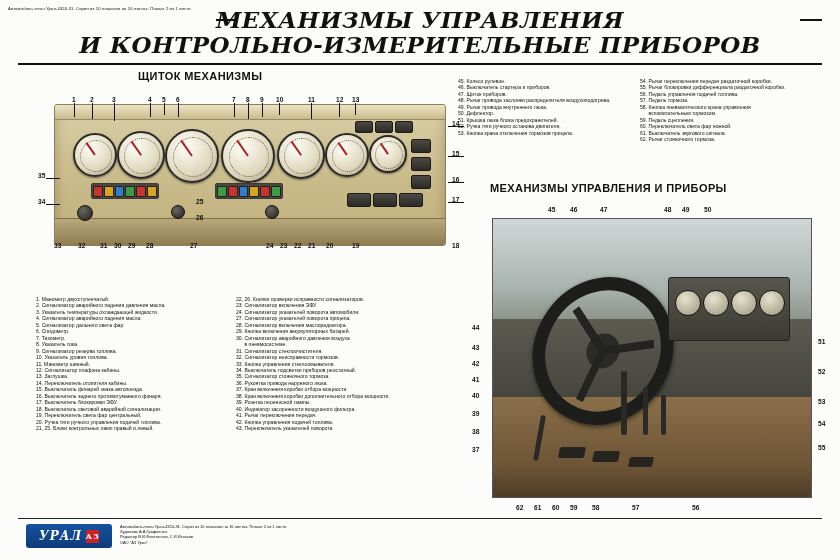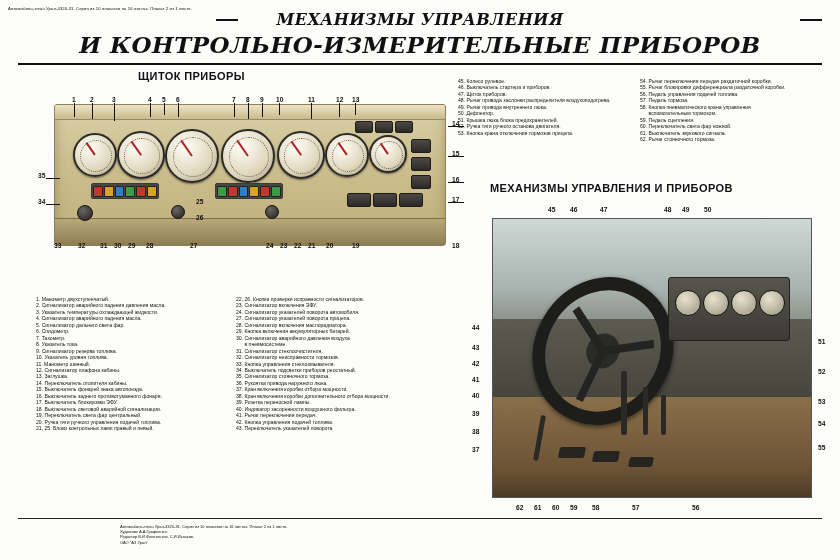--- a/index.html
+++ b/index.html
@@ -17,21 +17,21 @@
     position:absolute;left:8px;top:6px;width:210px;
     font-size:4.2px;letter-spacing:.1px;color:#111;line-height:1.25;
   }
   .title-wrap{position:absolute;left:0;top:8px;width:840px;text-align:center;}
   .title1,.title2{
     font-family:"DejaVu Serif", serif;
     font-weight:bold;font-style:italic;
     letter-spacing:.5px;
     color:#111;
   }
-  .title1{font-size:16px;line-height:24px;}
+  .title1{font-size:23px;line-height:24px;}
   .title2{font-size:23px;line-height:26px;}
   .rule{position:absolute;height:2px;background:#111;}
   .rule-left{left:216px;top:19px;width:22px;}
   .rule-right{right:18px;top:19px;width:22px;}
   .rule-under{left:18px;top:63px;width:804px;height:1.5px;}
 
   
   .sec-head{
     position:absolute;font-weight:bold;font-size:11px;letter-spacing:.4px;
     font-family:"Liberation Sans", sans-serif;color:#111;
@@ -158,22 +158,22 @@
 
   <div class="topline">Автомобиль-тягач Урал-4320-31. Серия из 10 плакатов на 16 листах.  Плакат 2 из 1 листе.</div>
   <div class="rule rule-left"></div>
   <div class="rule rule-right"></div>
   <div class="title-wrap">
     <div class="title1">МЕХАНИЗМЫ УПРАВЛЕНИЯ</div>
     <div class="title2">И КОНТРОЛЬНО-ИЗМЕРИТЕЛЬНЫЕ ПРИБОРОВ</div>
   </div>
   <div class="rule rule-under"></div>
 
-  <div class="sec-head" id="dash-head">ЩИТОК ПРИБОРЫ</div>
-  <div class="sec-head" id="ctrl-head">МЕХАНИЗМЫ УПРАВЛЕНИЯ И ПРИБОРОВ</div>
+  <div class="sec-head" id="dash-head">ЩИТОК МЕХАНИЗМЫ</div>
+  <div class="sec-head" id="ctrl-head">МЕХАНИЗМЫ УПРАВЛЕНИЯ И ПРИБОРЫ</div>
 
   <div class="dash">
     <div class="dash-top"></div>
     <div class="dash-bottom"></div>
 
     <div class="gauge" style="left:18px;top:28px;width:40px;height:40px;">
         <div class="face"></div>
       </div>
     <div class="gauge" style="left:62px;top:26px;width:44px;height:44px;">
         <div class="face"></div>
@@ -341,19 +341,23 @@
   <div class="cal" style="left:592px;top:504px;">58</div>
   <div class="cal" style="left:632px;top:504px;">57</div>
   <div class="cal" style="left:692px;top:504px;">56</div>
 
   <div class="legend" id="leg-a"><div>1. Манометр двухступенчатый.</div><div>2. Сигнализатор аварийного падения давления масла.</div><div>3. Указатель температуры охлаждающей жидкости.</div><div>4. Сигнализатор аварийного падения масла.</div><div>5. Сигнализатор дальнего света фар.</div><div>6. Спидометр.</div><div>7. Тахометр.</div><div>8. Указатель тока.</div><div>9. Сигнализатор резерва топлива.</div><div>10. Указатель уровня топлива.</div><div>11. Манометр шинный.</div><div>12. Сигнализатор плафона кабины.</div><div>13. Заглушка.</div><div>14. Переключатель отопителя кабины.</div><div>15. Выключатель фонарей знака автопоезда.</div><div>16. Выключатель заднего противотуманного фонаря.</div><div>17. Выключатель блокировки ЭФУ.</div><div>18. Выключатель световой аварийной сигнализации.</div><div>19. Переключатель света фар центральный.</div><div>20. Ручка тяги ручного управления подачей топлива.</div><div>21, 25. Блоки контрольных ламп правый и левый.</div></div>
   <div class="legend" id="leg-b"><div>22, 26. Кнопки проверки исправности сигнализаторов.</div><div>23. Сигнализатор включения ЭФУ.</div><div>24. Сигнализатор указателей поворота автомобиля.</div><div>27. Сигнализатор указателей поворота прицепа.</div><div>28. Сигнализатор включения маслорадиатора.</div><div>29. Кнопка включения аккумуляторных батарей.</div><div>30. Сигнализатор аварийного давления воздуха</div><div>      в пневмосистеме.</div><div>31. Сигнализатор стеклоочистителя.</div><div>32. Сигнализатор неисправности тормозов.</div><div>33. Кнопка управления стеклоомывателя.</div><div>34. Выключатель подсветки приборов реостатный.</div><div>35. Сигнализатор стояночного тормоза.</div><div>36. Рукоятка привода наружного люка.</div><div>37. Кран включения коробки отбора мощности.</div><div>38. Кран включения коробки дополнительного отбора мощности.</div><div>39. Розетка переносной лампы.</div><div>40. Индикатор засоренности воздушного фильтра.</div><div>41. Рычаг переключения передач.</div><div>42. Кнопка управления подачей топлива.</div><div>43. Переключатель указателей поворота</div></div>
   <div class="legend" id="leg-c"><div>45. Колесо рулевое.</div><div>46. Выключатель стартера и приборов.</div><div>47. Щиток приборов.</div><div>48. Рычаг привода заслонки распределителя воздухоподогрева.</div><div>49. Рычаг привода внутреннего люка.</div><div>50. Дефлектор.</div><div>51. Крышка люка блока предохранителей.</div><div>52. Ручка тяги ручного останова двигателя.</div><div>53. Кнопка крана отключения тормозов прицепа.</div></div>
   <div class="legend" id="leg-d"><div>54. Рычаг переключения передач раздаточной коробки.</div><div>55. Рычаг блокировки дифференциала раздаточной коробки.</div><div>56. Педаль управления подачей топлива.</div><div>57. Педаль тормоза.</div><div>58. Кнопка пневматического крана управления</div><div>      вспомогательным тормозом.</div><div>59. Педаль сцепления.</div><div>60. Переключатель света фар ножной.</div><div>61. Выключатель звукового сигнала.</div><div>62. Рычаг стояночного тормоза.</div></div>
 
   <div class="foot-rule"></div>
+  <div class="logo">
+    <span>УРАЛ</span>
+    <span class="sq">АЗ</span>
+  </div>
   <div class="foot-txt">
     <div>Автомобиль-тягач Урал-4320-31. Серия из 10 плакатов на 16 листах.  Плакат 2 из 1 листе.</div>
     <div>Художник А.А.Графченко.</div>
     <div>Редактор В.И.Феоктистов, С.И.Исхаков.</div>
     <div>ОАО "АЗ Урал"</div>
   </div>
 </div>
 
 </body></html>

